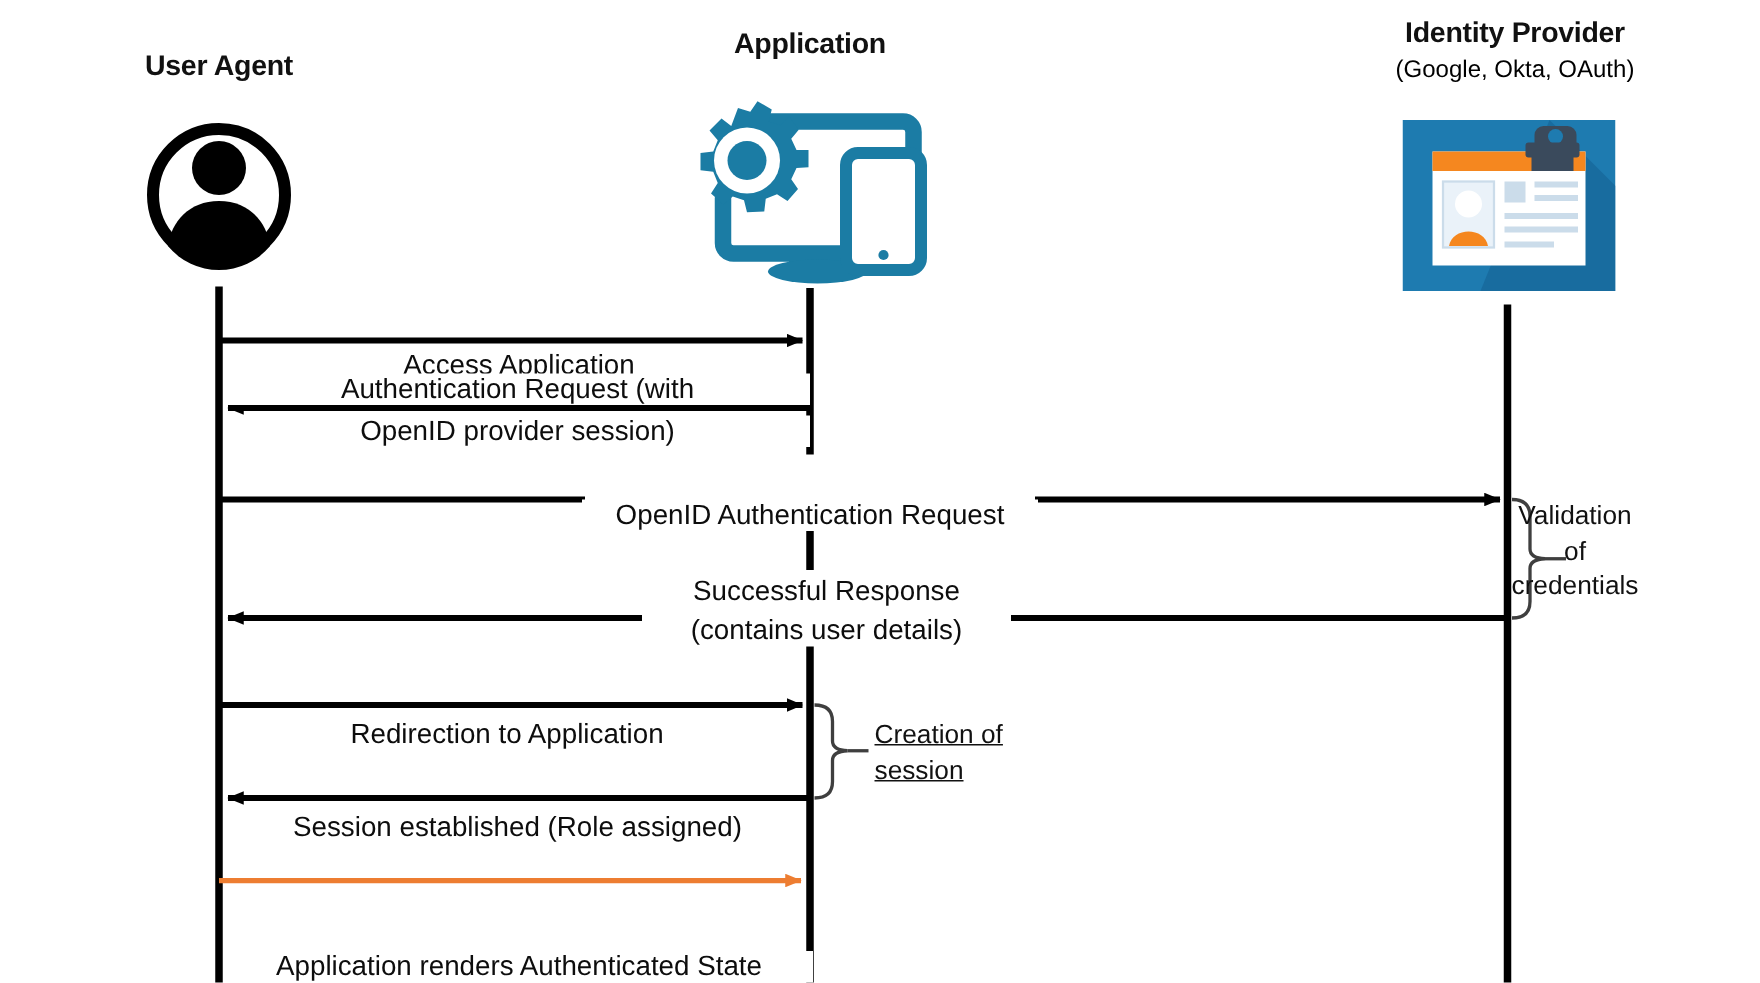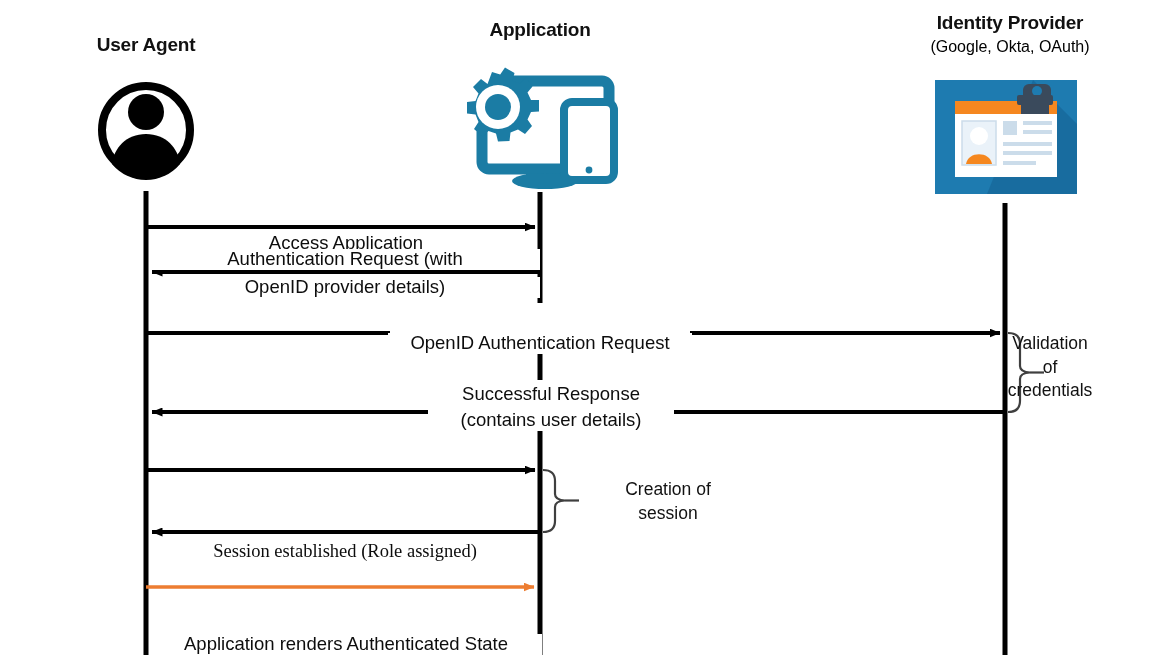--- a/index.html
+++ b/index.html
@@ -140,36 +140,37 @@
 
     <g fill="none" stroke="#3F3F3F" stroke-width="2.2">
       <path d="M543 470 q12 0 12 11 V494 q0 6 10 6.5 q-10 .5 -10 6.5 V521 q0 11 -12 11"></path>
       <line x1="565" y1="500.5" x2="579" y2="500.5"></line>
     </g>
   </svg>
 
   <div class="lbl msg msg-bg" style="left:186px;top:193px;width:320px;margin-top:40px;">Access Application</div>
 
   <div class="lbl msg msg-bg" style="left:150px;top:249px;width:390px;">Authentication Request (with</div>
-  <div class="lbl msg msg-bg" style="left:150px;top:277px;width:390px;">OpenID provider details)</div>
+  <div class="lbl msg msg-bg" style="left:150px;top:277px;width:390px;">OpenID provider session)</div>
 
   <div class="lbl msg msg-bg" style="left:388px;top:333px;width:304px;">OpenID Authentication Request</div>
 
   <div class="lbl msg msg-bg" style="left:438px;top:384px;width:226px;">Successful Response</div>
   <div class="lbl msg msg-bg" style="left:428px;top:410px;width:246px;">(contains user details)</div>
 
+  <div class="lbl msg msg-bg" style="left:186px;top:479px;width:304px;">Redirection to Application</div>
 
-  <div class="lbl msg msg-bg" style="left:160px;top:541px;width:370px;font-family:Liberation Serif, serif;">Session established (Role assigned)</div>
+  <div class="lbl msg msg-bg" style="left:160px;top:541px;width:370px;">Session established (Role assigned)</div>
 
   <div class="lbl msg msg-bg" style="left:150px;top:602px;width:392px;margin-top:32px;">Application renders Authenticated State</div>
 
   <div class="note" style="position:absolute;left:988px;top:332px;width:124px;text-align:center;">
     <div>Validation</div>
     <div>of</div>
     <div>credentials</div>
   </div>
 
-  <div class="note" style="position:absolute;left:608px;top:478px;width:120px;text-align:center;">
+  <div class="note" style="position:absolute;left:583px;top:478px;width:120px;text-decoration:underline;">
     <div>Creation of</div>
     <div>session</div>
   </div>
 
 </div>
 
 </body></html>

